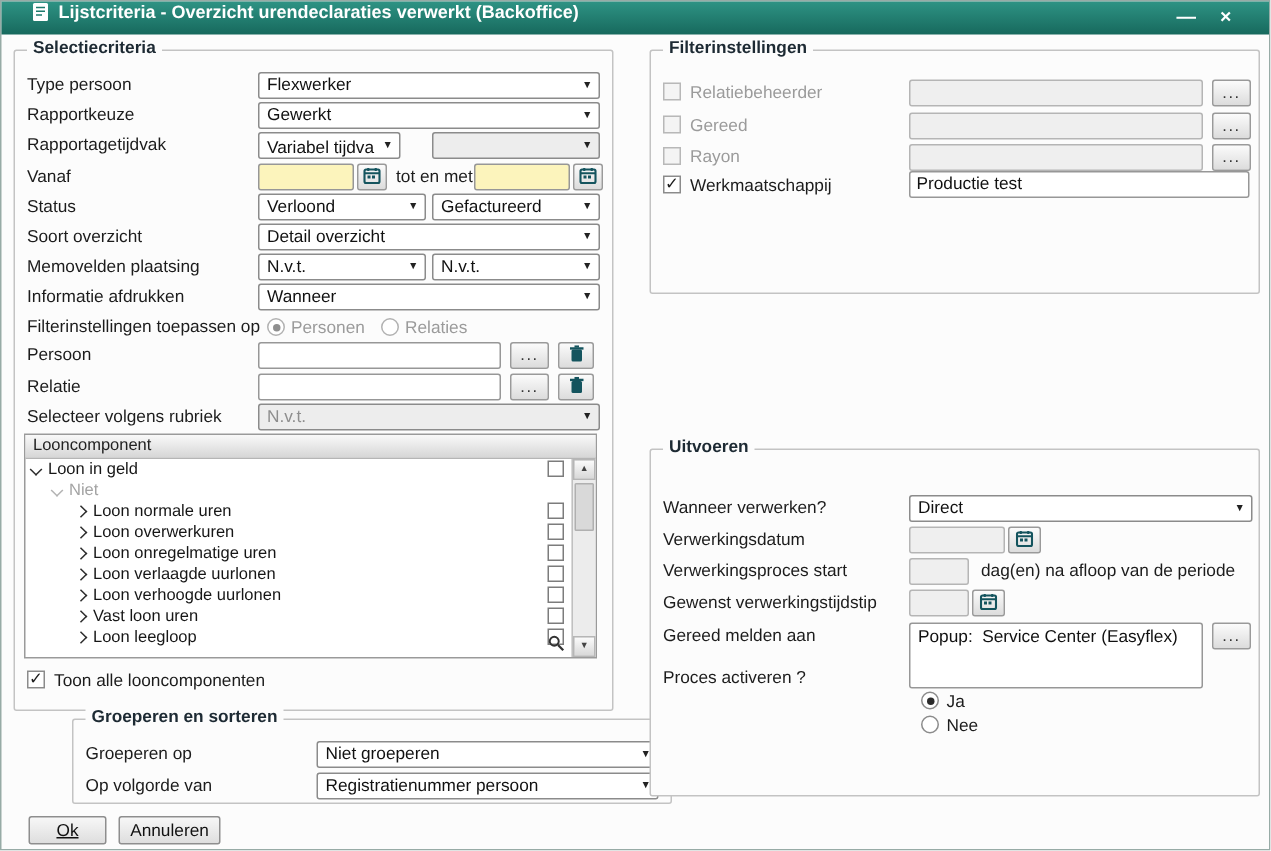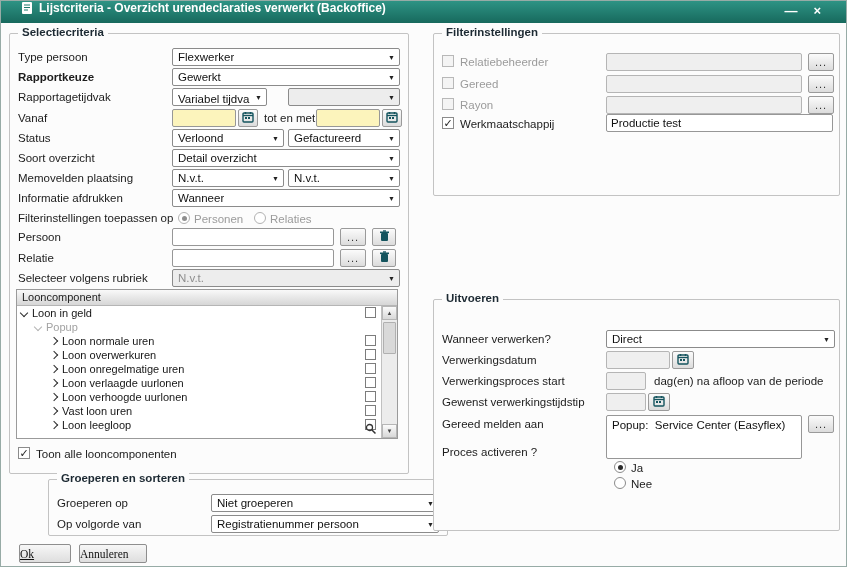--- a/index.html
+++ b/index.html
@@ -65,21 +65,21 @@
   .sbtn{position:absolute;left:0;right:0;height:14px;background:linear-gradient(#fbfbfb,#d8d8d8);border:1px solid #b6b6b6;
         box-sizing:border-box;font-size:6px;text-align:center;line-height:12px;color:#444;}
   .sthumb{position:absolute;left:1px;right:1px;top:16px;height:30px;background:#d9d9d9;border:1px solid #b0b0b0;border-radius:1px;}
   .mag{position:absolute;right:20px;bottom:3px;width:12px;height:12px;}
   
   .mbox{position:absolute;box-sizing:border-box;border:1px solid #979797;border-radius:2px;background:#fff;
         font-size:11.5px;color:#111;padding:2px 5px;white-space:pre-wrap;line-height:14px;}
   
   .btn{position:absolute;height:19px;box-sizing:border-box;border:1px solid #8e8e8e;border-radius:2px;
        background:linear-gradient(#f7f7f7,#dedede);font-size:11.5px;color:#111;
-       display:flex;align-items:center;justify-content:flex-start;cursor:default;font-family:Liberation Serif, serif;}
+       display:flex;align-items:center;justify-content:center;cursor:default;}
   .btn .u{text-decoration:underline;}
   .icon-svg{display:block;}
 </style>
 </head>
 <body>
 
 <div class="dialog">
 
   <div class="titlebar">
     <span class="icon-svg">
@@ -97,21 +97,21 @@
 
   <div class="group" style="left:8px;top:32px;width:400px;height:441px;">
     <span class="gtitle">Selectiecriteria</span>
 
     <span class="lbl" style="left:8px;top:17px;">Type persoon</span>
     <div class="dd" style="left:162px;top:14px;width:228px;">
       <span class="txt">Flexwerker</span>
       <span class="arr">▼</span>
     </div>
 
-    <span class="lbl" style="left:8px;top:37px;font-weight:bold;">Rapportkeuze</span>
+    <span class="lbl" style="left:8px;top:37px;">Rapportkeuze</span>
     <div class="dd" style="left:162px;top:34px;width:228px;">
       <span class="txt">Gewerkt</span>
       <span class="arr">▼</span>
     </div>
 
     <span class="lbl" style="left:8px;top:57px;">Rapportagetijdvak</span>
     <div class="dd" style="left:162px;top:54px;width:95px;align-items:flex-end;">
       <span class="txt">Variabel tijdvak</span>
       <span class="arr">▼</span>
     </div>
@@ -222,21 +222,21 @@
     <div class="tree" style="left:6px;top:255px;width:382px;height:150px;">
       <div class="thead">Looncomponent</div>
 
       <div class="trow" style="top:16px;padding-left:4px;">
         <span class="tw down"></span>
         <span class="tlabel">Loon in geld</span>
         <span class="tcb"></span>
       </div>
       <div class="trow gray" style="top:30px;padding-left:18px;">
         <span class="tw down gray"></span>
-        <span class="tlabel">Popup</span>
+        <span class="tlabel">Niet</span>
       </div>
       <div class="trow" style="top:44px;padding-left:34px;">
         <span class="tw right"></span>
         <span class="tlabel">Loon normale uren</span>
         <span class="tcb"></span>
       </div>
       <div class="trow" style="top:58px;padding-left:34px;">
         <span class="tw right"></span>
         <span class="tlabel">Loon overwerkuren</span>
         <span class="tcb"></span>

